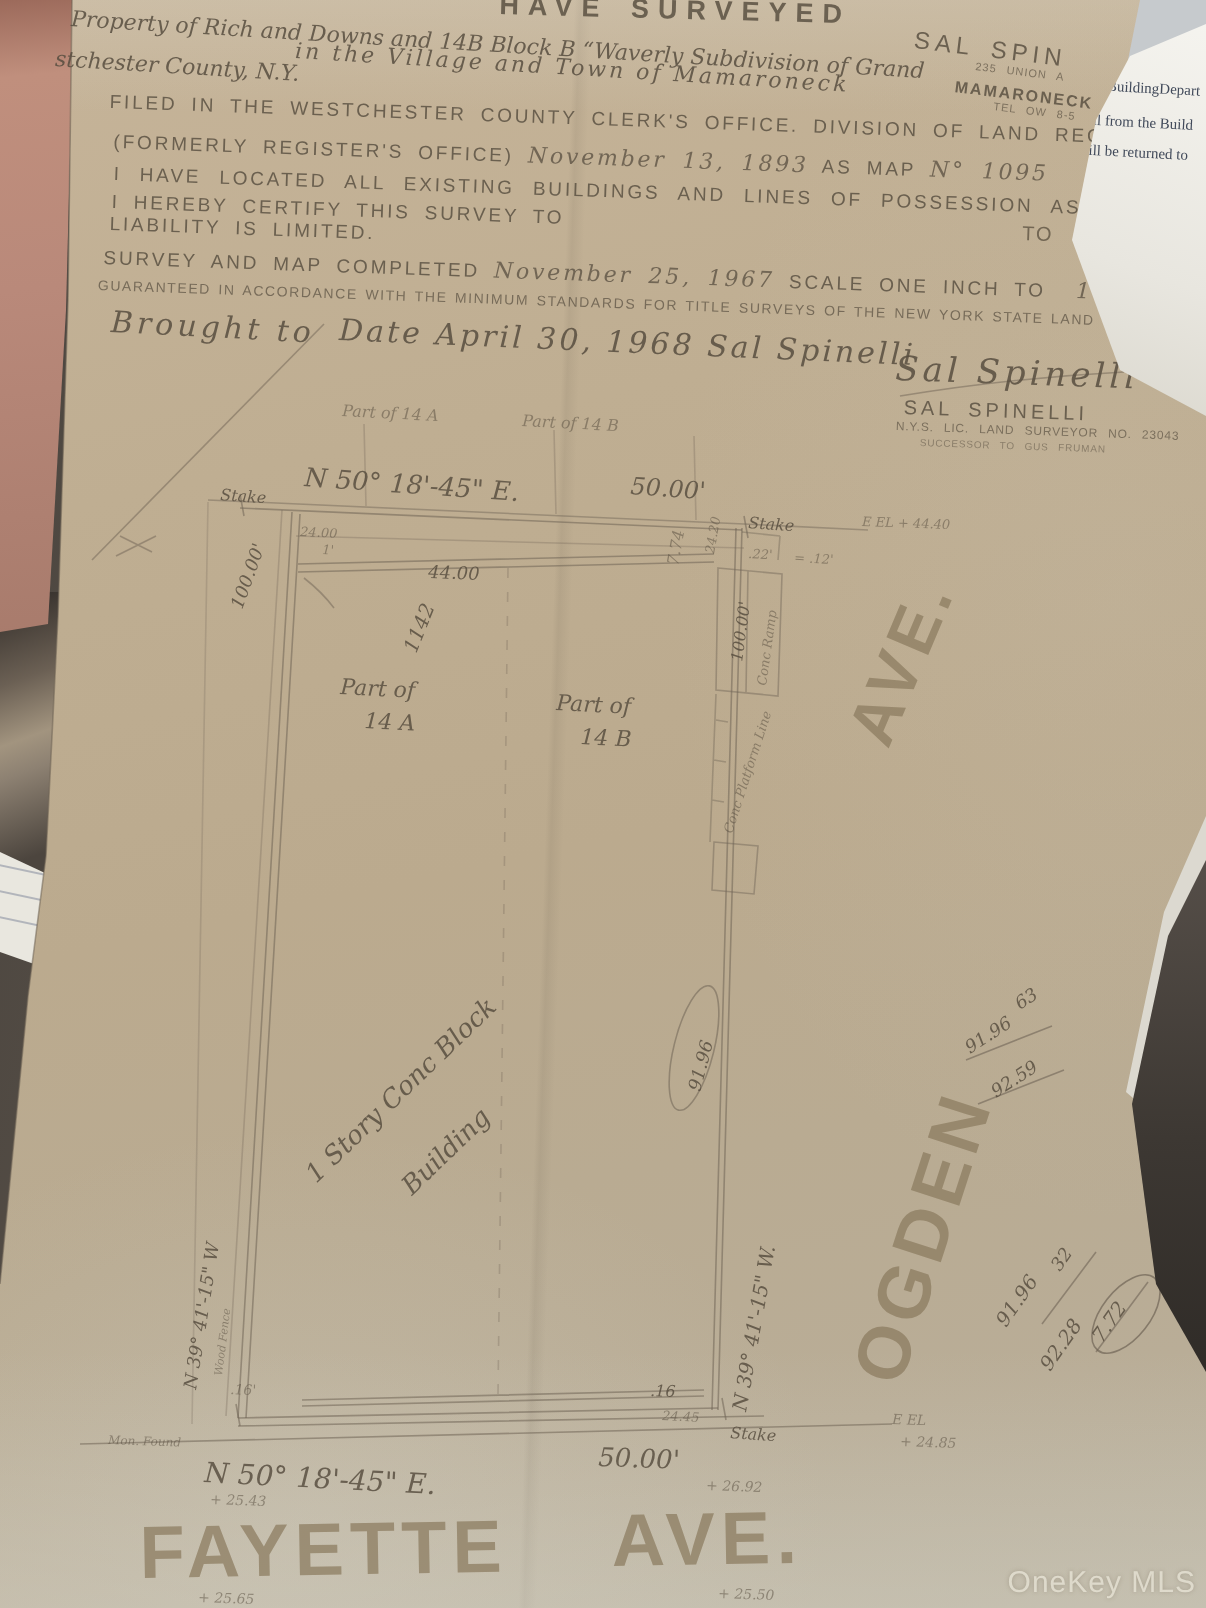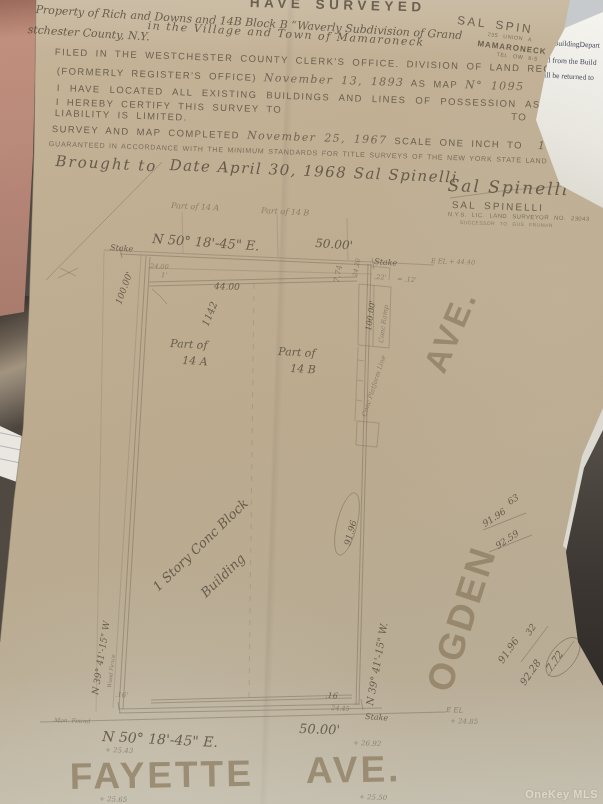--- a/index.html
+++ b/index.html
@@ -37,21 +37,21 @@
   .note{left:528px;top:8px;width:75px;height:205px;
     clip-path:polygon(37px 20px,75px 4px,75px 200px,32px 177px,8px 112px,20px 52px);
     background:linear-gradient(200deg,#f5f4ef 0%,#e8e6df 60%,#d9d6cc 100%);}
   .note .nline{position:absolute;white-space:nowrap;font-family:"Liberation Serif",serif;font-size:7.5px;color:#414a5a;transform:rotate(3deg);transform-origin:0 0;}
   .blue-corner{left:560px;top:0;width:43px;height:34px;clip-path:polygon(10px 0,43px 0,43px 18px,4px 30px);background:#c6cacd;}
   .sliver{left:556px;top:404px;width:47px;height:152px;
     clip-path:polygon(47px 4px,26px 52px,7px 142px,14px 148px,33px 60px,47px 28px);background:#dcd9d0;}
   .wedge{left:556px;top:420px;width:47px;height:270px;
     clip-path:polygon(47px 10px,28px 48px,10px 132px,22px 222px,47px 266px);
     background:linear-gradient(180deg,#57504a 0%,#3d3833 55%,#2f2b27 100%);}
-  .wm{position:absolute;right:5px;bottom:4px;font-size:11px;font-weight:bold;
+  .wm{position:absolute;right:5px;bottom:4px;font-size:15px;font-weight:normal;
     color:rgba(233,229,215,.8);letter-spacing:.5px;text-shadow:0 0 2px rgba(120,110,90,.4);margin-left:26px;}
 </style>
 </head>
 <body>
 
 <div class="photo">
 
   <div class="layer base"></div>
   <div class="layer wood-streak"></div>
   <div class="layer pink-paper"></div>

